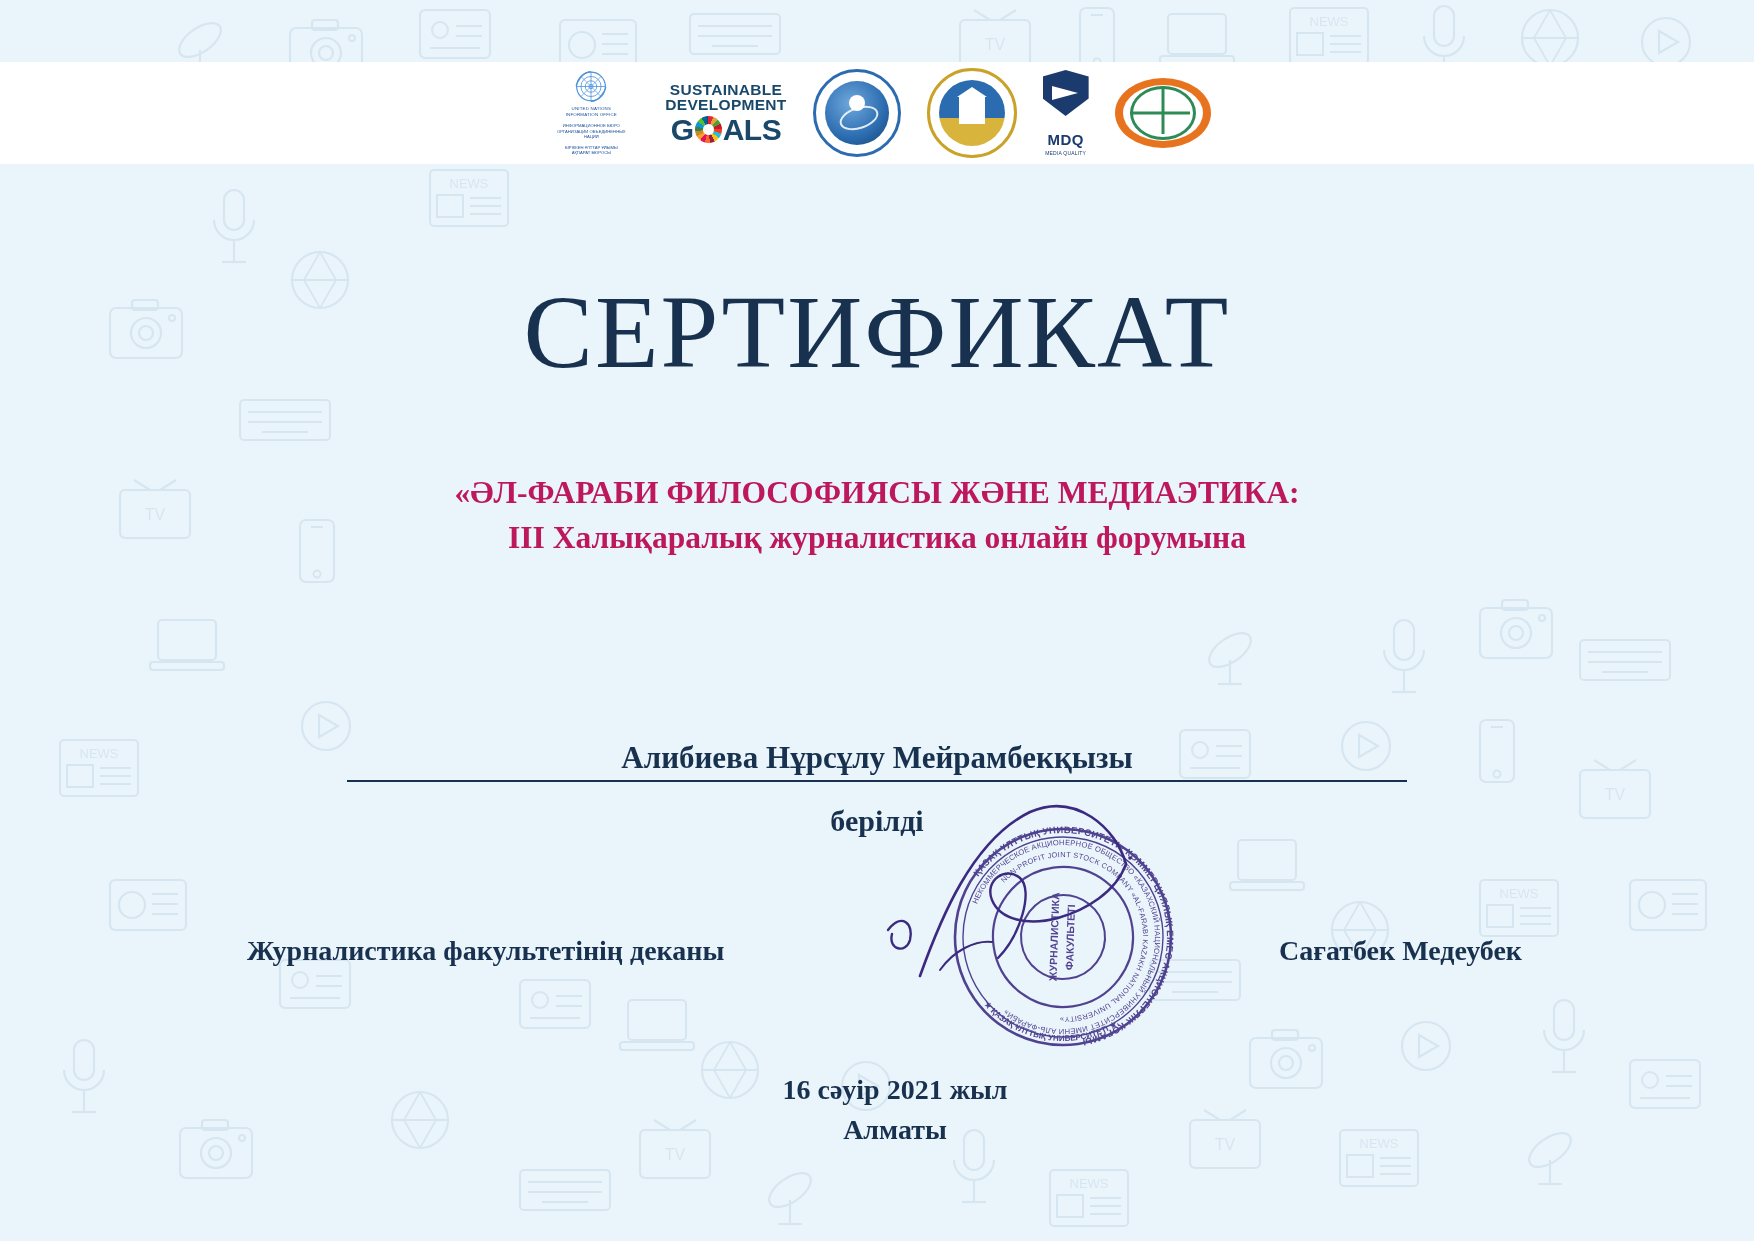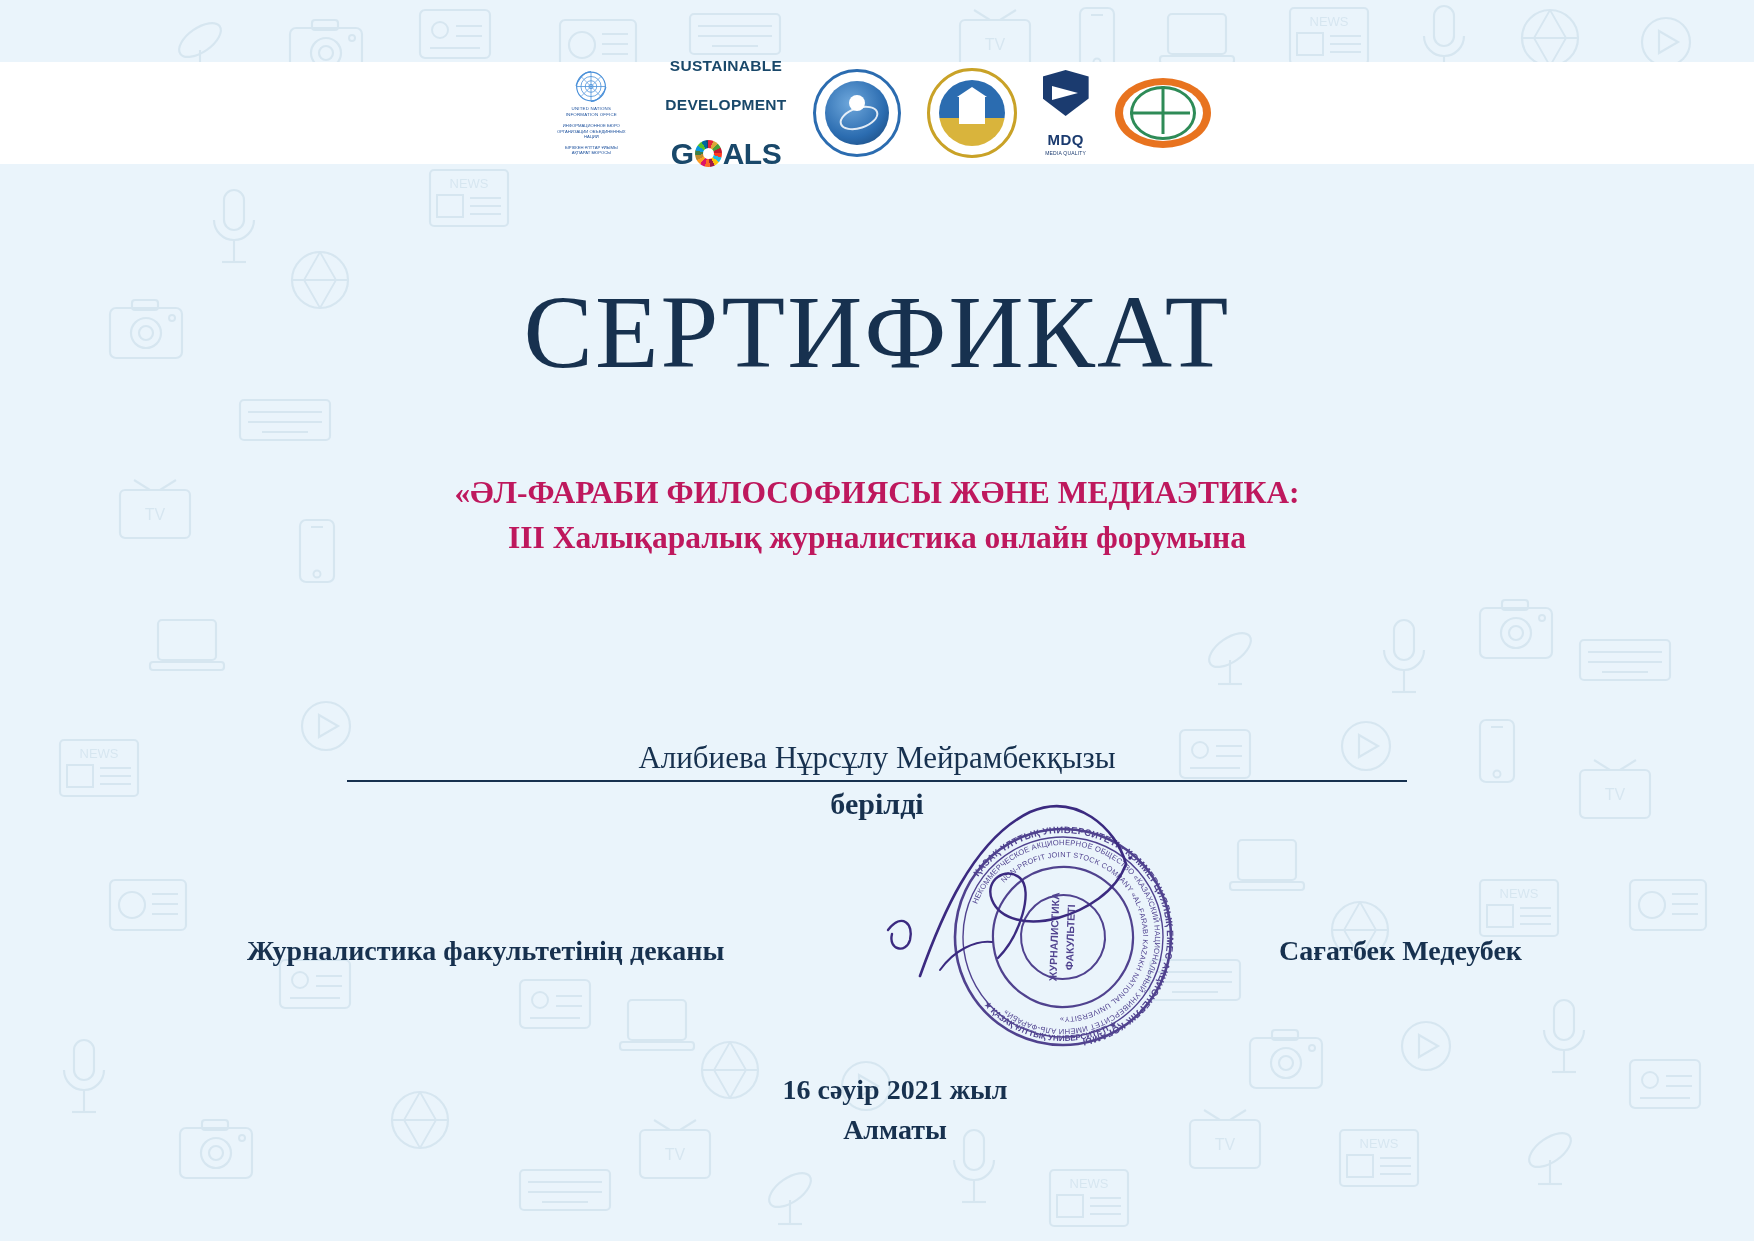--- a/index.html
+++ b/index.html
@@ -69,21 +69,20 @@
     text-align: center;
     margin-top: 5px;
   }
 
   
   .sdg-logo {
     display: flex;
     flex-direction: column;
     justify-content: center;
     line-height: 1;
-    gap: 24px;
   }
   .sdg-logo .sdg-line {
     font-family: "Liberation Sans", sans-serif;
     font-weight: bold;
     font-size: 15.5px;
     letter-spacing: .3px;
     color: #19486a;
   }
   .sdg-logo .sdg-goals {
     font-family: "Liberation Sans", sans-serif;
@@ -255,33 +254,33 @@
     color: #be185d;
   }
   #recipient-block {
     position: absolute;
     top: 740px;
     left: 50%;
     transform: translateX(-50%);
     width: 1060px;
   }
   #recipient-name {
-    font-weight: normal;
+    font-weight: bold;
     font-size: 31px;
     color: #17314f;
     padding-bottom: 4px;
     border-bottom: 2px solid #17314f;
     display: block;
     text-align: center;
   }
   #awarded-word {
     font-weight: bold;
     font-size: 30px;
     color: #17314f;
-    margin-top: 5px;
+    margin-top: 22px;
   }
 
   #signature-row {
     position: absolute;
     top: 935px;
     left: 15px; right: 0;
     display: flex;
     justify-content: space-between;
     padding: 0 232px;
     font-weight: bold;

